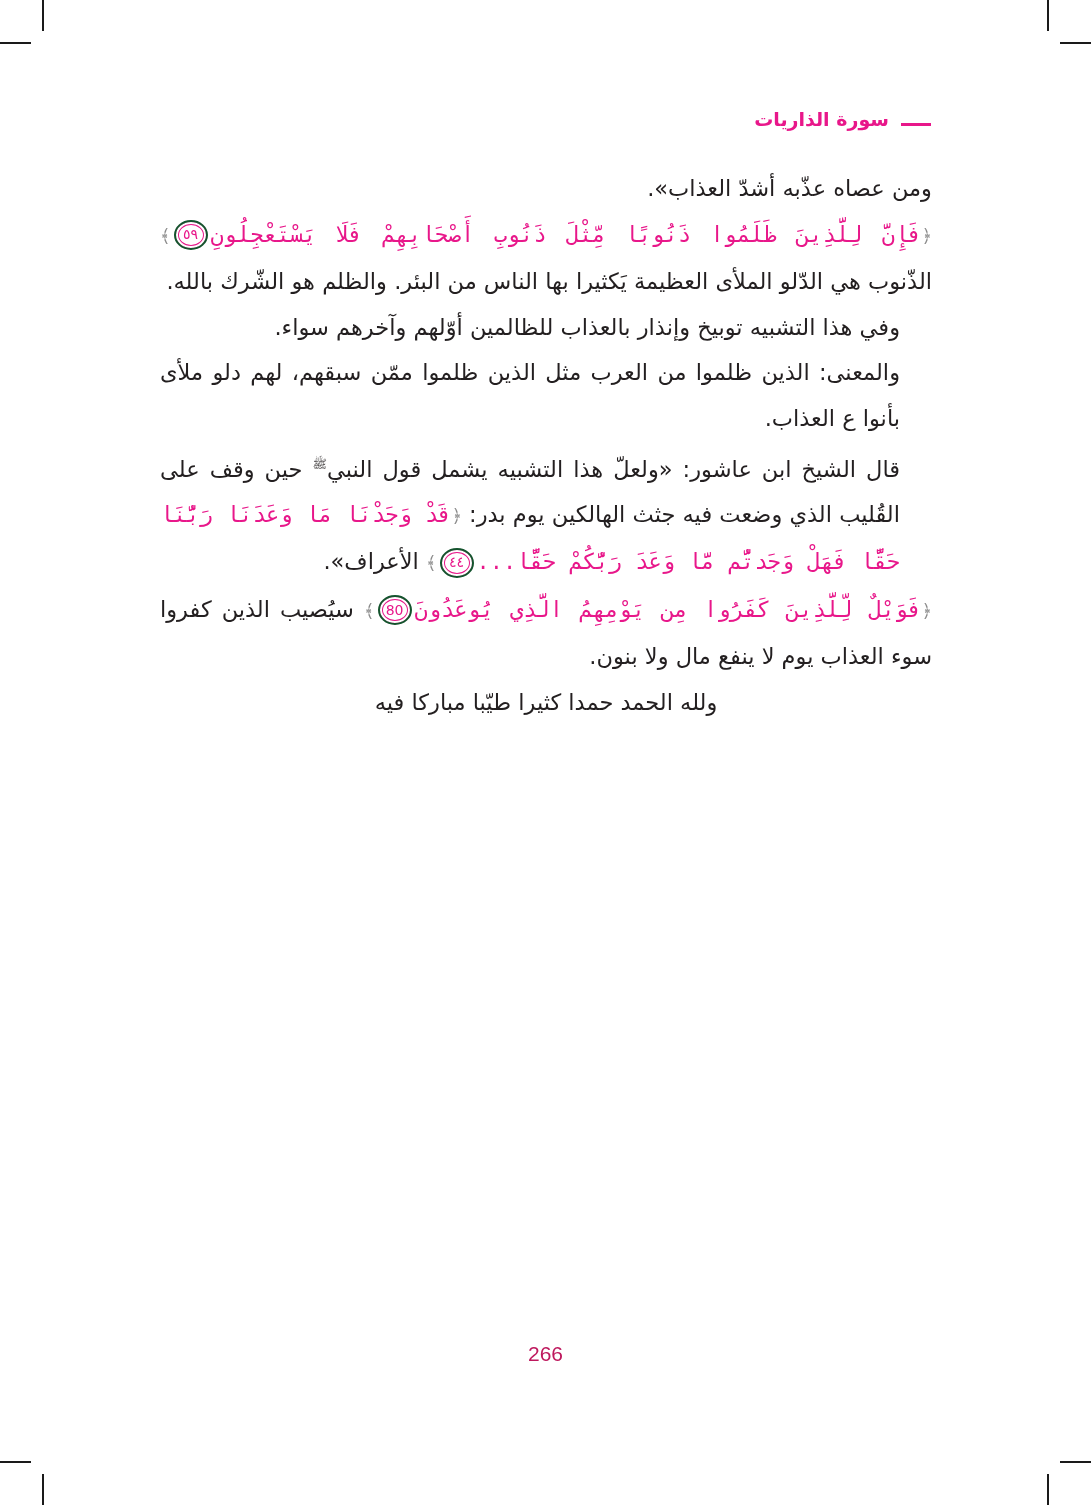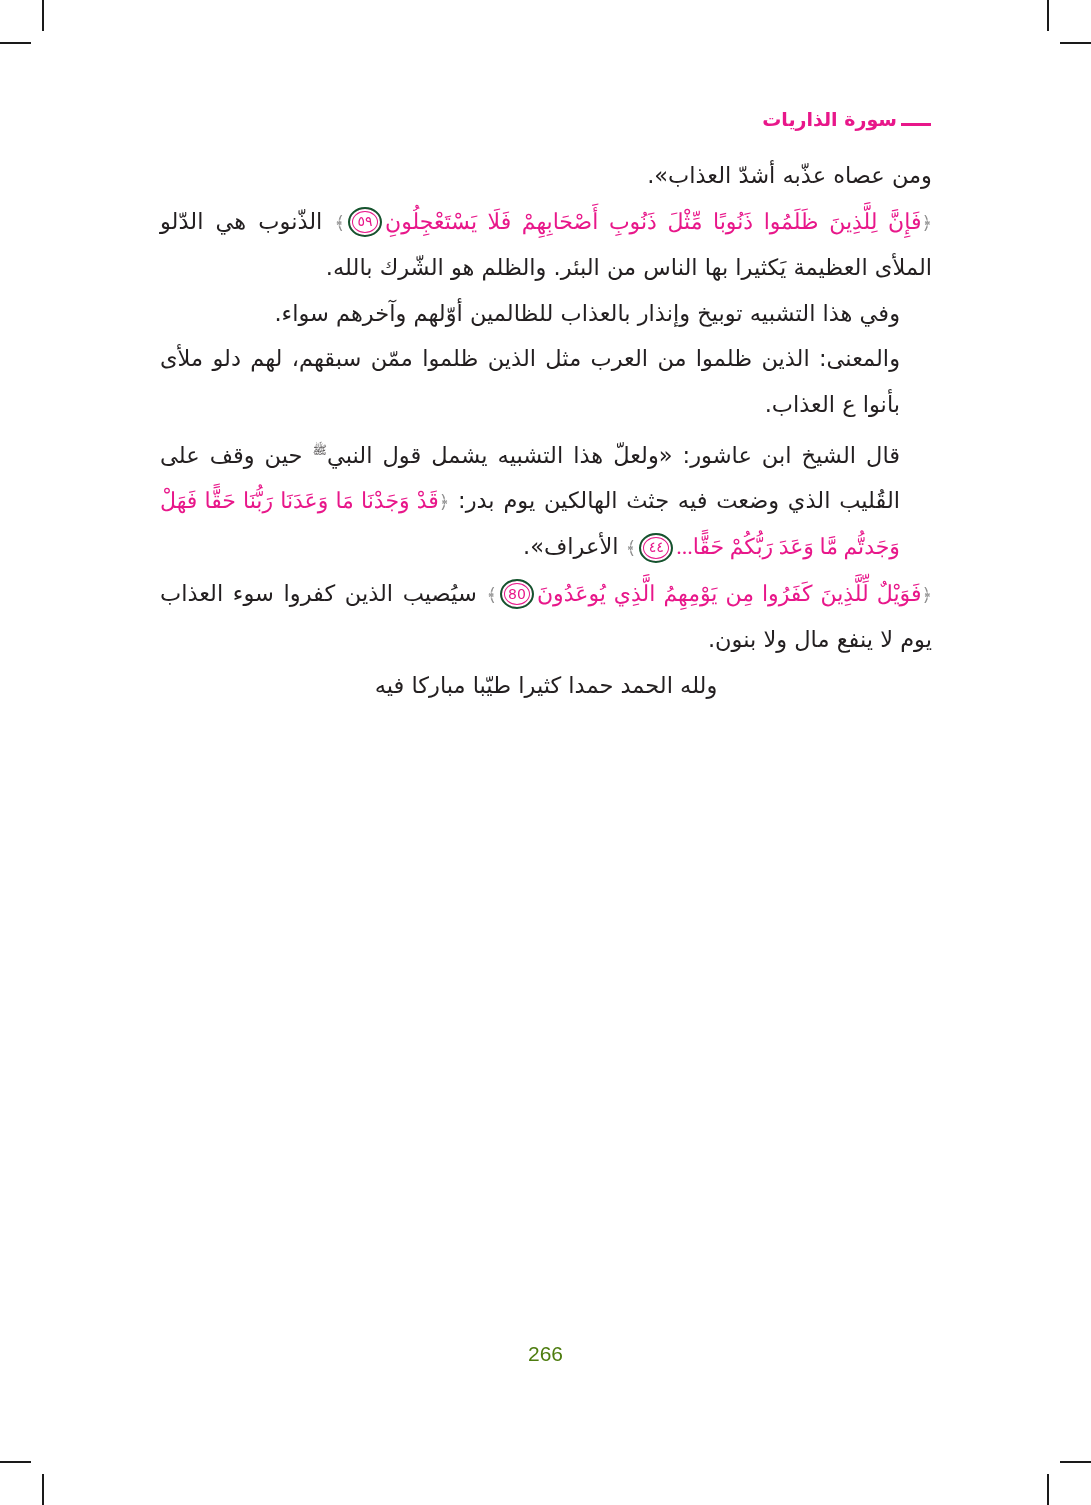--- a/index.html
+++ b/index.html
@@ -1,45 +1,45 @@
 <!DOCTYPE html>
 <html lang="ar"><head>
   <meta charset="utf-8">
   <style>
     html, body { margin: 0; padding: 0; background: #ffffff; }
     body { width: 1091px; height: 1505px; position: relative; overflow: hidden; }
     .crop { position: absolute; background: #1a1a1a; }
     .page-header {
       position: absolute; top: 108px; right: 160px;
-      display: flex; align-items: center; direction: rtl; gap: 4px;
+      display: flex; align-items: center; direction: rtl; gap: 12px;
     }
     .header-rule { width: 30px; height: 3px; background: #e8178a; margin-top: 10px; }
     .header-title {
       color: #e8178a; font-family: "DejaVu Sans", sans-serif; font-size: 19px; font-weight: bold;
     }
     .text-block {
-      position: absolute; top: 153px; left: 160px; width: 772px;
+      position: absolute; top: 166px; left: 160px; width: 772px;
       direction: rtl; font-family: "DejaVu Sans", sans-serif;
       font-size: 22.5px; line-height: 45.6px; color: #231f20;
     }
     .para { margin: 0; text-align: justify; text-align-last: right; }
     .indent { padding-right: 32px; }
     .center { text-align: right; text-align-last: center; }
-    .quran { color: #e8178a; font-family: Liberation Serif, serif; font-size: 22px; }
+    .quran { color: #e8178a; font-family: Liberation Mono, monospace; font-size: 22px; }
     .bracket { color: #8c8c8c; font-size: 18px; }
     .ayah-marker {
       display: inline-flex; align-items: center; justify-content: center;
       width: 30px; height: 26px; border: 2px solid #14532d; border-radius: 50%;
       color: #e8178a; font-size: 14px; font-family: "DejaVu Sans", sans-serif;
       vertical-align: middle; margin: 0 3px; box-shadow: inset 0 0 0 2px #ffffff, inset 0 0 0 3px #e8178a;
     }
     .saw { font-size: 12px; color: #231f20; vertical-align: super; }
     .page-number {
       position: absolute; top: 1342px; left: 0; width: 1091px; text-align: center;
-      font-family: "Liberation Sans", sans-serif; font-size: 21px; color: #4d7c0f;
+      font-family: "Liberation Sans", sans-serif; font-size: 21px; color: #be185d;
     }
   </style>
 </head>
 <body>
 
 <div class="crop" style="left:42px;top:0;width:2px;height:31px;"></div>
 <div class="crop" style="left:0;top:42px;width:31px;height:2px;"></div>
 <div class="crop" style="left:1047px;top:0;width:2px;height:31px;"></div>
 <div class="crop" style="left:1060px;top:42px;width:31px;height:2px;"></div>
 <div class="crop" style="left:0;top:1461px;width:31px;height:2px;"></div>

